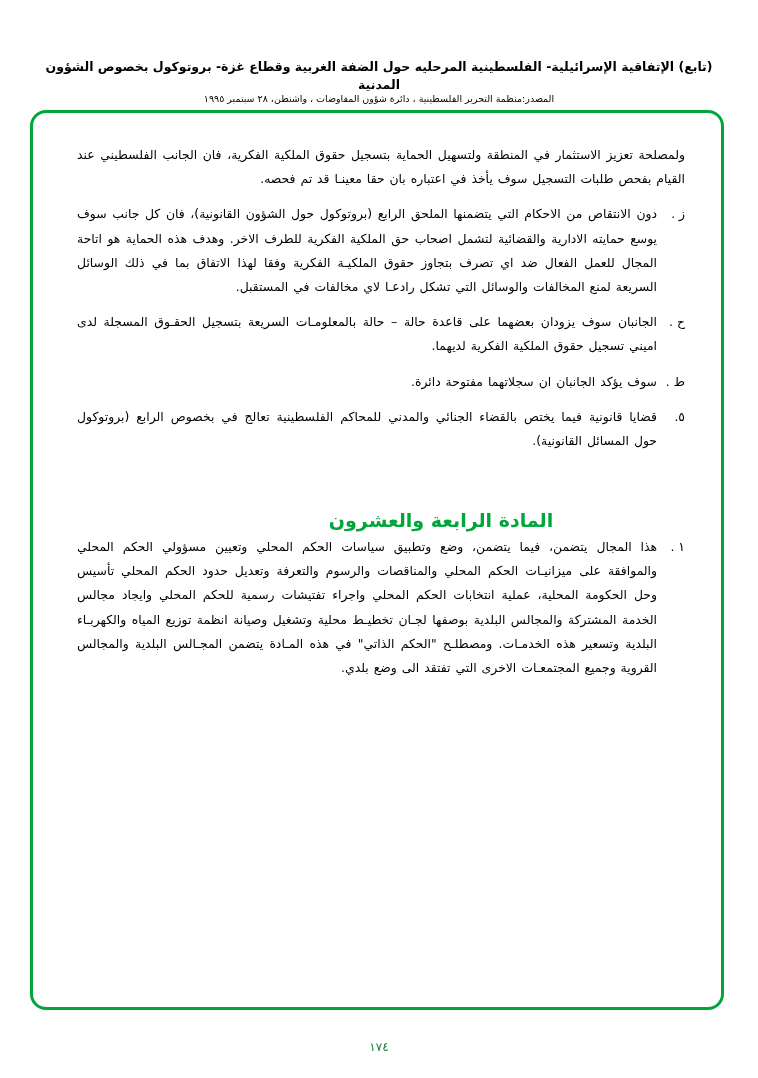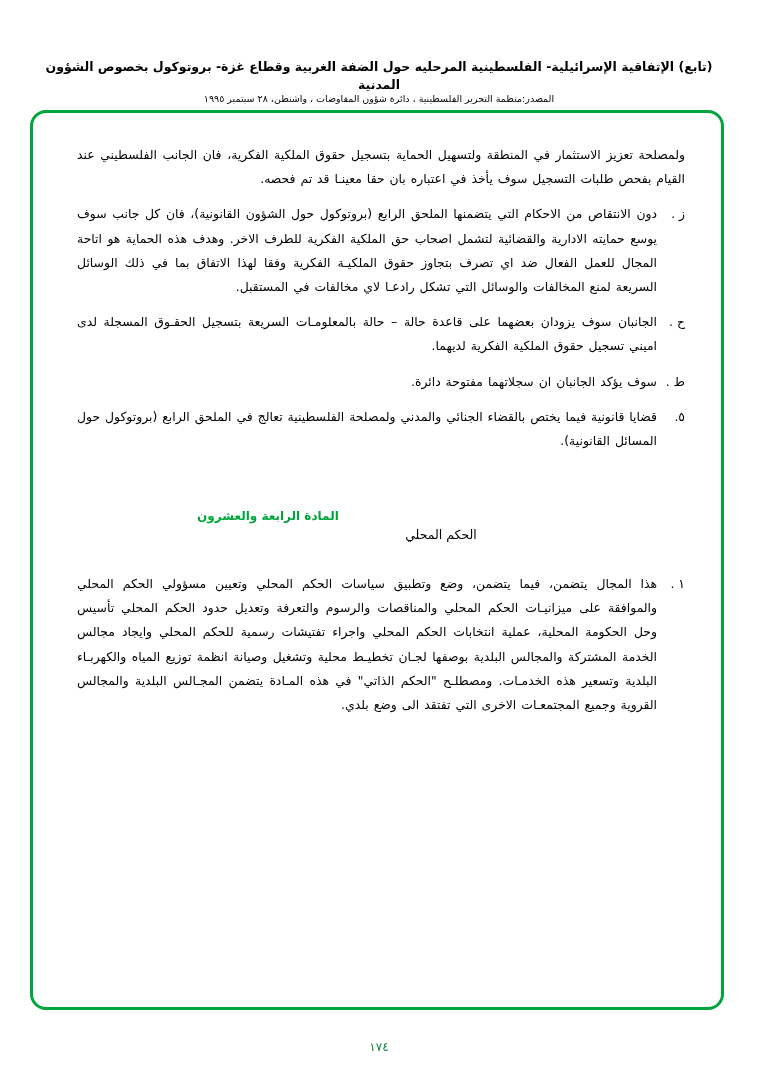--- a/index.html
+++ b/index.html
@@ -83,22 +83,22 @@
   .ptext {
     flex: 1 1 auto;
     text-align: justify;
     text-align-last: right;
     word-spacing: 1px;
   }
   .para.no-marker .ptext {
     padding-right: 0;
   }
   .section-title {
-    text-align: left;
-    font-size: 12px;
+    text-align: center;
+    font-size: 19px;
     font-weight: bold;
     color: #00a63c;
     margin-top: 56px;
     margin-bottom: 4px;
     direction: rtl;
     padding-left: 120px;
   }
   .section-subtitle {
     text-align: center;
     font-size: 12.5px;
@@ -145,25 +145,24 @@
         <div class="ptext">الجانبان سوف يزودان بعضهما على قاعدة حالة – حالة بالمعلومـات السريعة بتسجيل الحقـوق المسجلة لدى اميني تسجيل حقوق الملكية الفكرية لديهما.</div>
       </div>
 
       <div class="para">
         <div class="marker">ط .</div>
         <div class="ptext">سوف يؤكد الجانبان ان سجلاتهما مفتوحة دائرة.</div>
       </div>
 
       <div class="para">
         <div class="marker">٥.</div>
-        <div class="ptext">قضايا قانونية فيما يختص بالقضاء الجنائي والمدني ولمصلحة الفلسطينية تعالج في الملحق الرابع (بروتوكول حول المسائل القانونية).</div>
+        <div class="ptext">قضايا قانونية فيما يختص بالقضاء الجنائي والمدني للمحاكم الفلسطينية تعالج في بخصوص الرابع (بروتوكول حول المسائل القانونية).</div>
       </div>
 
       <div class="section-title">المادة الرابعة والعشرون</div>
-      <div class="section-subtitle">الحكم المحلي</div>
 
       <div class="para">
         <div class="marker">١ .</div>
         <div class="ptext">هذا المجال يتضمن، فيما يتضمن، وضع وتطبيق سياسات الحكم المحلي وتعيين مسؤولي الحكم المحلي والموافقة على ميزانيـات الحكم المحلي والمناقصات والرسوم والتعرفة وتعديل حدود الحكم المحلي تأسيس وحل الحكومة المحلية، عملية انتخابات الحكم المحلي واجراء تفتيشات رسمية للحكم المحلي وايجاد مجالس الخدمة المشتركة والمجالس البلدية بوصفها لجـان تخطيـط محلية وتشغيل وصيانة انظمة توزيع المياه والكهربـاء البلدية وتسعير هذه الخدمـات. ومصطلـح "الحكم الذاتي" في هذه المـادة يتضمن المجـالس البلدية والمجالس القروية وجميع المجتمعـات الاخرى التي تفتقد الى وضع بلدي.</div>
       </div>
 
     </div>
   </div>
 
   <div class="footer">

